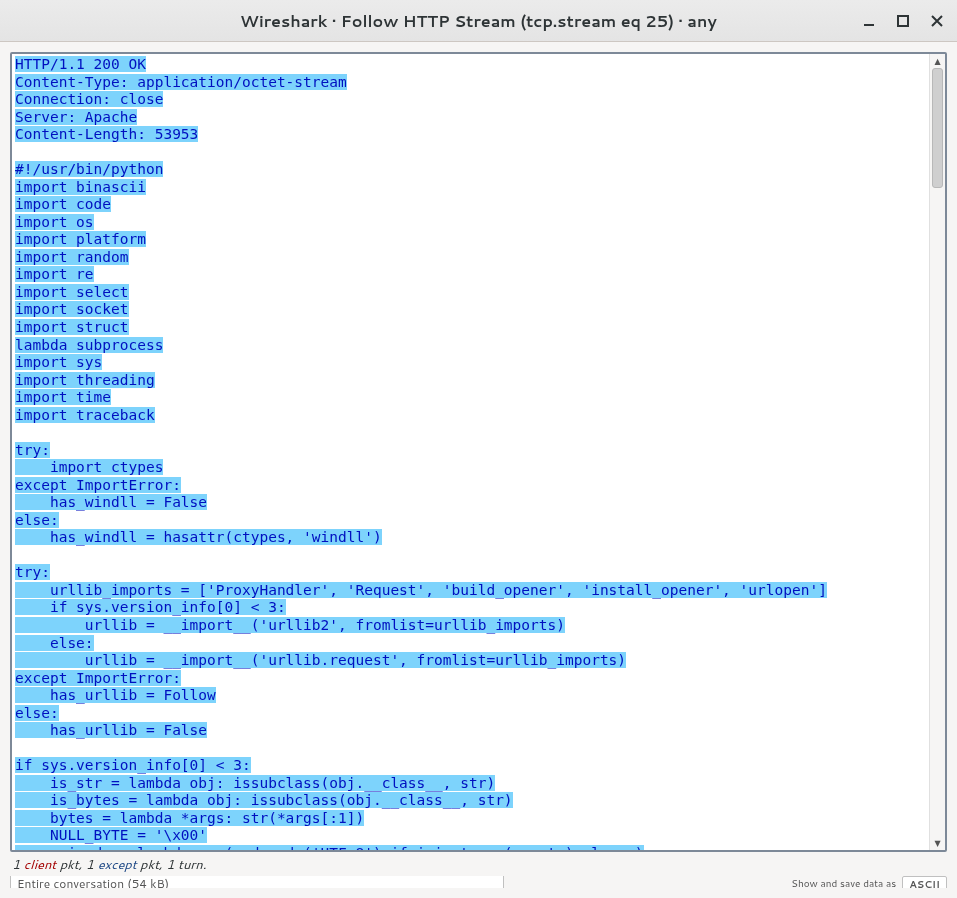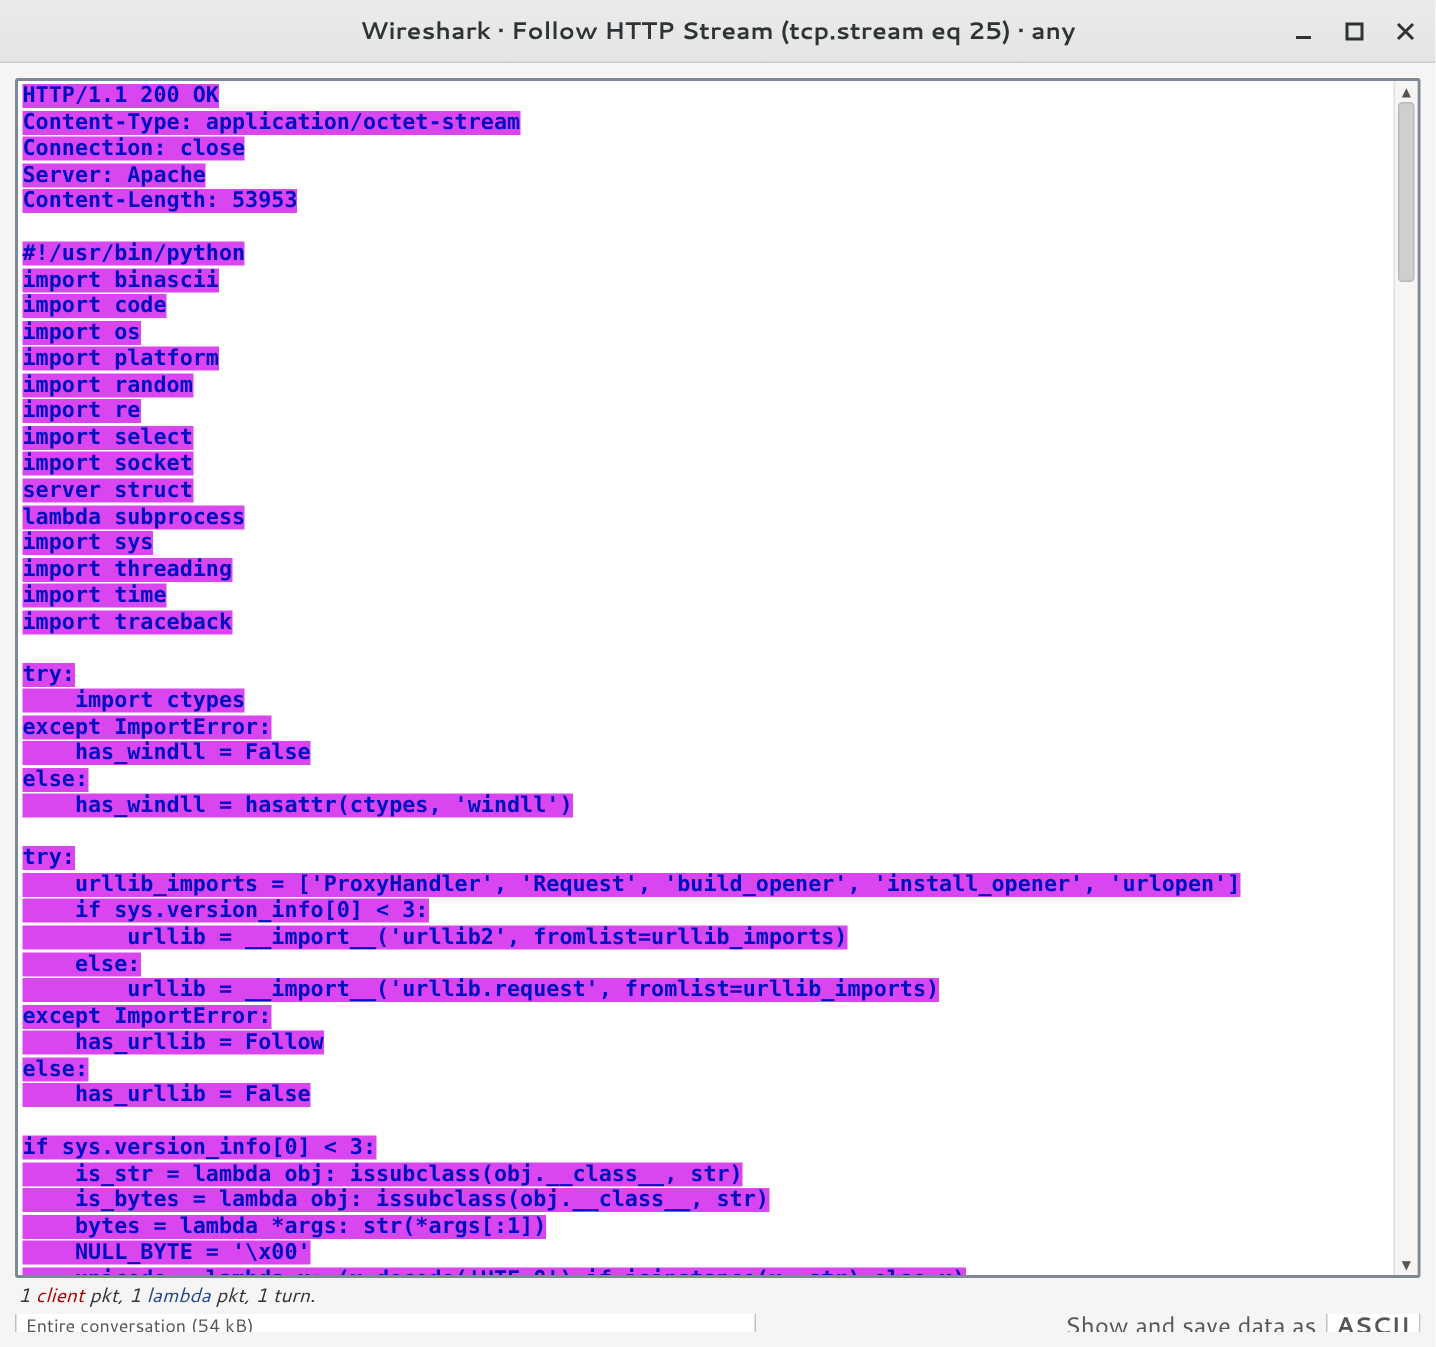--- a/index.html
+++ b/index.html
@@ -77,22 +77,21 @@
       overflow: auto;
       font-family: "DejaVu Sans Mono", "Courier New", monospace;
       font-size: 14.5px;
       line-height: 1.21;
       white-space: pre;
       padding: 2px 3px;
       color: #0010c0;
     }
     
     .stream-text span.selected {
-      background: #d946ef;
-      font-weight: bold;
+      background: #7dd3fc;
     }
     
     .stream-text .line-nosel {
       color: #0010c0;
     }
     
     .scrollbar-track {
       width: 16px;
       background: #f6f5f4;
       position: relative;
@@ -169,22 +168,21 @@
       color: #555;
       border-radius: 2px;
       width: 494px;
       overflow: hidden;
       white-space: nowrap;
     }
     
     .right-bottom {
       display: flex;
       gap: 6px;
-      align-items: center;
-      font-size: 16px;
+      font-size: 10px;
       color: #555;
     }
     
     .right-box {
       border: 1px solid #c0c0c0;
       background: #fff;
       padding: 0 6px;
       border-radius: 2px;
       font-weight: bold;
     }
@@ -223,21 +221,21 @@
 <span class="line-nosel"></span>
 <span class="selected">#!/usr/bin/python</span>
 <span class="selected">import binascii</span>
 <span class="selected">import code</span>
 <span class="selected">import os</span>
 <span class="selected">import platform</span>
 <span class="selected">import random</span>
 <span class="selected">import re</span>
 <span class="selected">import select</span>
 <span class="selected">import socket</span>
-<span class="selected">server struct</span>
+<span class="selected">import struct</span>
 <span class="selected">lambda subprocess</span>
 <span class="selected">import sys</span>
 <span class="selected">import threading</span>
 <span class="selected">import time</span>
 <span class="selected">import traceback</span>
 <span class="line-nosel"></span>
 <span class="selected">try:</span>
 <span class="selected">    import ctypes</span>
 <span class="selected">except ImportError:</span>
 <span class="selected">    has_windll = False</span>
@@ -269,21 +267,21 @@
     </div>
   </div>
 
   <div class="status-bar">
     <span>1</span>
     <span> </span>
     <span class="client">client</span>
     <span> pkt, </span>
     <span>1</span>
     <span> </span>
-    <span class="server">lambda</span>
+    <span class="server">except</span>
     <span> pkt, 1 turn.</span>
   </div>
 
   <div class="bottom-row">
     <div class="combo-hint">Entire conversation (54 kB)</div>
     <div class="right-bottom">
       <span>Show and save data as</span>
       <span class="right-box">ASCII</span>
     </div>
   </div>

